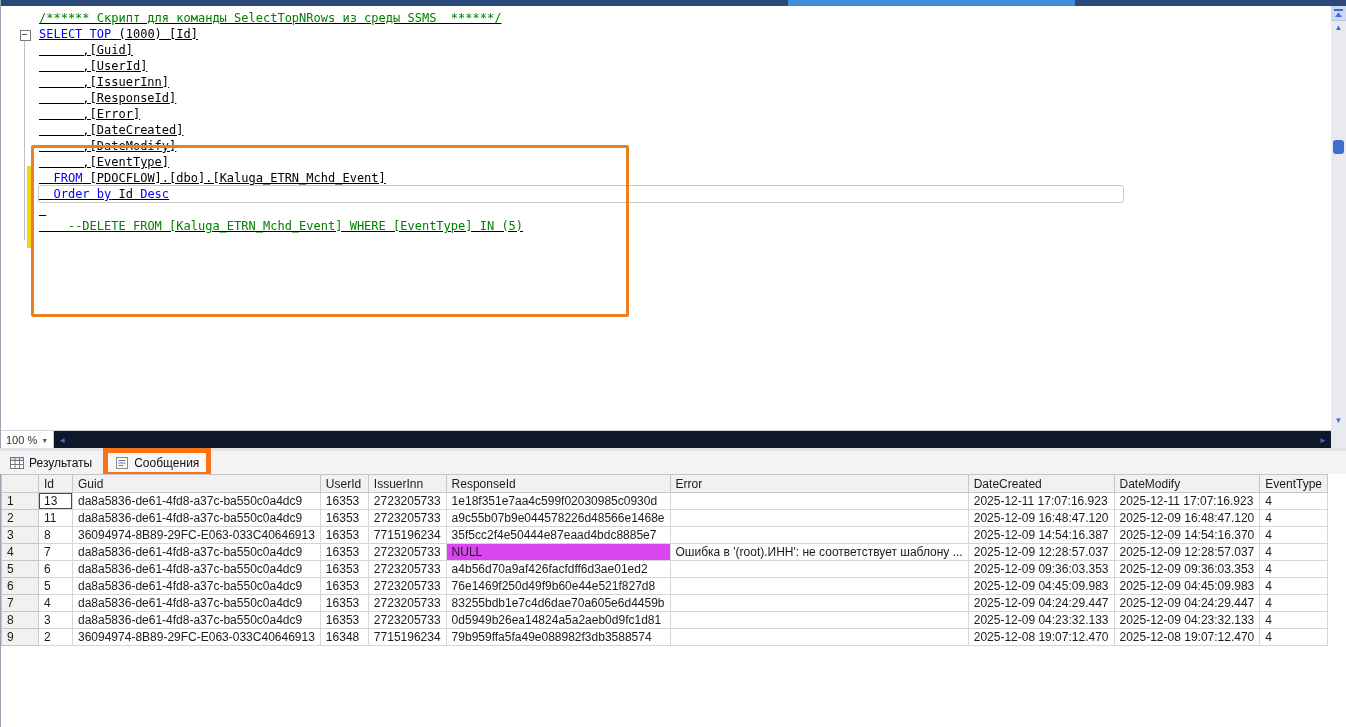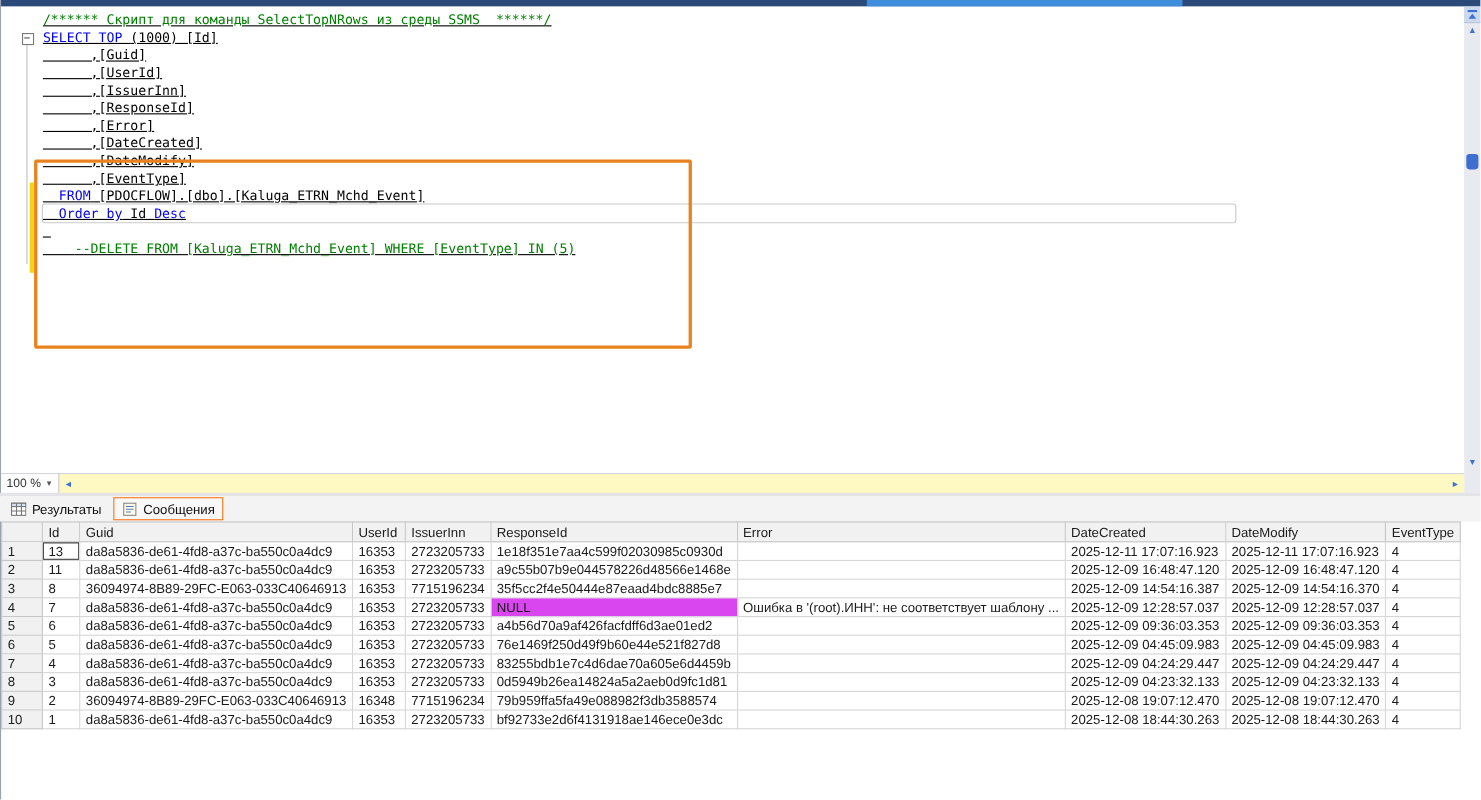--- a/index.html
+++ b/index.html
@@ -31,34 +31,34 @@
   
   #vscroll{position:absolute;right:0;top:6px;width:15px;height:424px;background:#E9E9F0;}
   .sb-btn{width:15px;display:flex;align-items:center;justify-content:center;color:#3A70D8;font-size:8px;line-height:1;}
   #split-btn{height:14px;background:#CDD9EF;border-bottom:1px solid #B9C6DE;}
   #sb-up{height:14px;}
   #sb-down{position:absolute;bottom:2px;height:14px;width:15px;}
   .sb-marker{position:absolute;left:2px;top:134px;width:11px;height:14px;background:#3E6FD0;border-radius:3px;}
   #sb-corner{position:absolute;right:0;top:430px;width:15px;height:18px;background:#E9E9F0;}
 
   
-  #hscroll-row{position:absolute;left:1px;top:430px;width:1330px;height:18px;background:#fef9c3;
+  #hscroll-row{position:absolute;left:1px;top:430px;width:1330px;height:18px;background:#0f172a;
                border-top:1px solid #D4D4DC;display:flex;align-items:stretch;}
   #zoom{display:flex;align-items:center;gap:4px;background:#FDFDFD;border-right:1px solid #C6C6CE;
         padding:0 5px;font-size:11px;color:#333;}
   #zoom .chev{font-size:7px;color:#555;}
   .h-arrow{width:16px;display:flex;align-items:center;justify-content:center;color:#3A70D8;font-size:8px;}
   #h-track{flex:1;}
 
   
   #splitter{position:absolute;left:0;top:448px;width:1346px;height:3px;background:#E4E4E8;}
   #tabstrip{position:absolute;left:0;top:451px;width:1346px;height:23px;background:#F3F3F4;
             display:flex;align-items:center;gap:4px;padding-left:3px;font-size:12px;color:#111;}
   .rtab{display:inline-flex;align-items:center;gap:5px;height:19px;padding:0 7px;}
-  .rtab.unselected{border:1px solid #f97316;background:#F8F8F8;}
+  .rtab.unselected{border:5px solid #f97316;background:#F8F8F8;}
 
   
   #results-table{position:absolute;left:1px;top:474px;border-collapse:separate;border-spacing:0;
                  table-layout:fixed;font-size:12px;color:#1b1b1b;background:#fff;}
   #results-table th,#results-table td{
     height:16px;line-height:16px;padding:0 5px;overflow:hidden;white-space:nowrap;
     text-align:left;font-weight:normal;
     border-right:1px solid #D6D6D6;border-bottom:1px solid #D6D6D6;}
   #results-table thead th{background:#F1F1F1;border-top:1px solid #C6C6C6;
     border-right:1px solid #C6C6C6;border-bottom:1px solid #C6C6C6;height:17px;}
@@ -259,26 +259,14 @@
         <td>2</td>
         <td>36094974-8B89-29FC-E063-033C40646913</td>
         <td>16348</td>
         <td>7715196234</td>
         <td>79b959ffa5fa49e088982f3db3588574</td>
         <td></td>
         <td>2025-12-08 19:07:12.470</td>
         <td>2025-12-08 19:07:12.470</td>
         <td>4</td>
       </tr>
-      <tr>
-        <td class="rownum">10</td>
-        <td>1</td>
-        <td>da8a5836-de61-4fd8-a37c-ba550c0a4dc9</td>
-        <td>16353</td>
-        <td>2723205733</td>
-        <td>bf92733e2d6f4131918ae146ece0e3dc</td>
-        <td></td>
-        <td>2025-12-08 18:44:30.263</td>
-        <td>2025-12-08 18:44:30.263</td>
-        <td>4</td>
-      </tr>
     </tbody>
   </table>
 
 </body></html>

